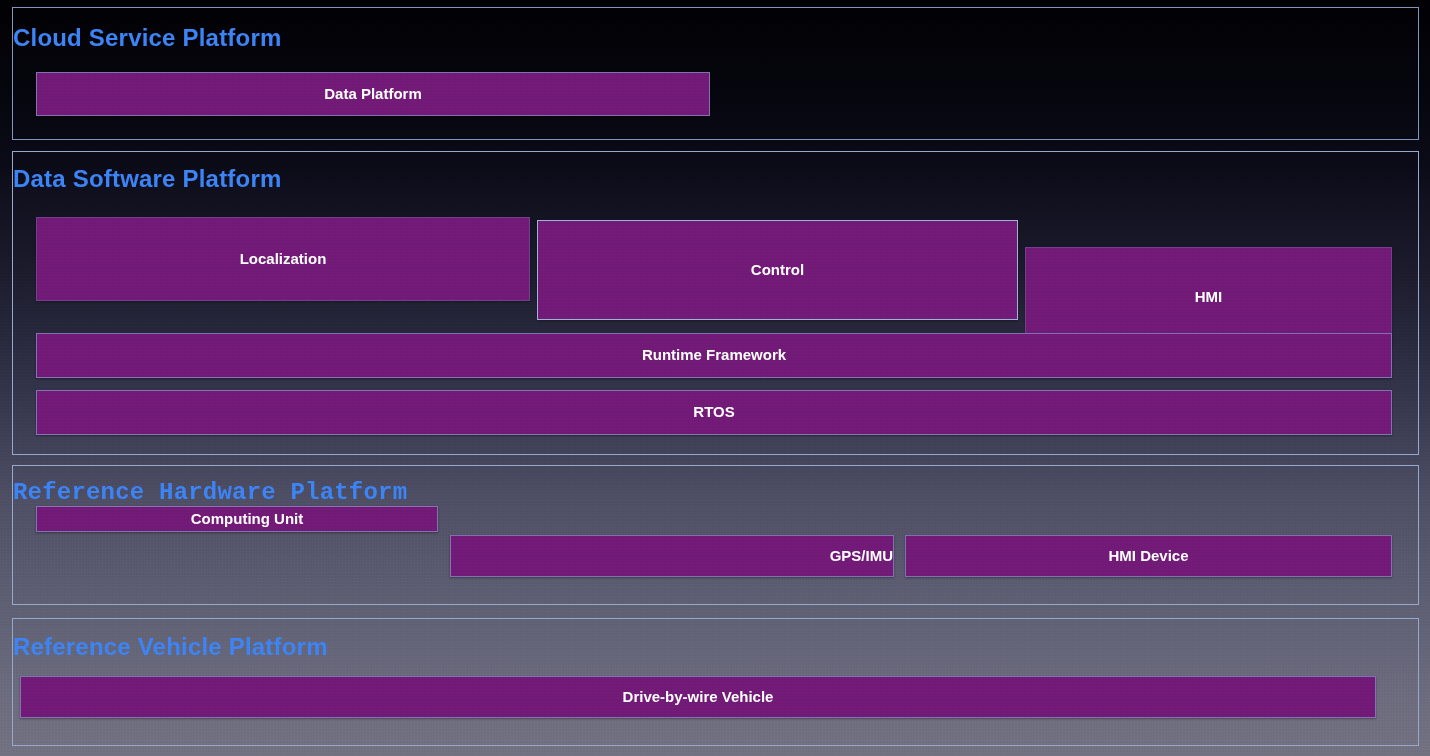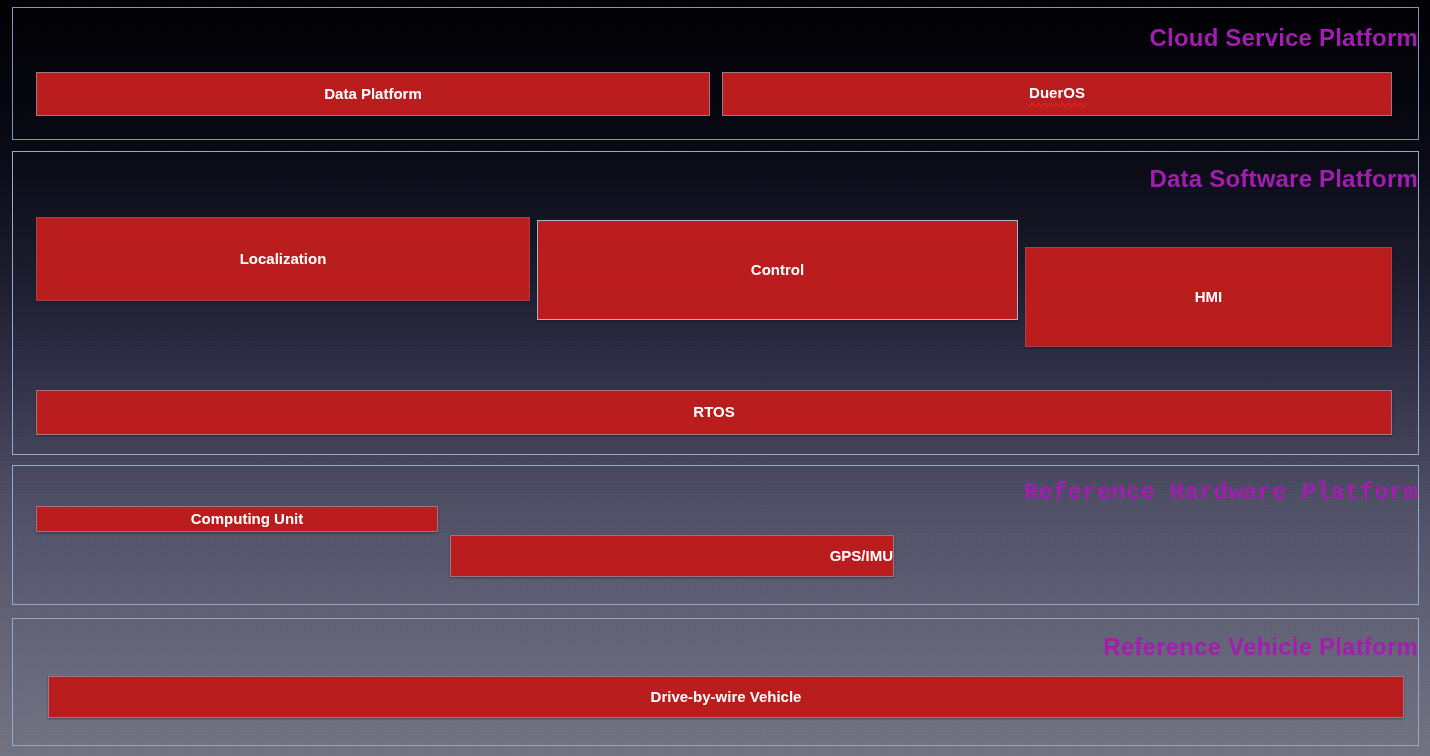--- a/index.html
+++ b/index.html
@@ -50,33 +50,33 @@
     border: 1px solid #8ea4c8;
     background: transparent;
   }
   .panel.dark-border   { border-color: #7e96bd; }
   .panel.light-border  { border-color: #93a8cb; }
 
   .panel-title {
     position: absolute;
     left: 0;
     width: 100%;
-    text-align: right;
-    color: #a21caf;
+    text-align: left;
+    color: #3b82f6;
     font-weight: bold;
     font-size: 24px;
     letter-spacing: .2px;
     line-height: 1;
     white-space: nowrap;
   }
 
   
   .block {
     position: absolute;
-    background: #b91c1c;
+    background: #701a75;
     color: #ffffff;
     font-weight: bold;
     font-size: 15px;
     display: flex;
     align-items: center;
     justify-content: center;
     text-align: center;
     line-height: 1.1;
     border: 1px solid rgba(140,185,225,0.55);
     box-shadow: 0 1px 2px rgba(0,0,0,0.35);
@@ -112,64 +112,67 @@
 
   <div class="panel dark-border" style="left:12px; top:7px; width:1407px; height:133px;">
 
     <div class="panel-title" style="top:18px;">Cloud Service Platform</div>
   </div>
 
   <div class="block" style="left:36px; top:72px; width:674px; height:44px;">
     <span class="block-label">Data Platform</span>
   </div>
 
-  <div class="block" style="left:722px; top:72px; width:670px; height:44px;">
-    <span class="block-label spellcheck">DuerOS</span>
-  </div>
 
   <div class="panel light-border" style="left:12px; top:151px; width:1407px; height:304px;">
 
     <div class="panel-title" style="top:15px;">Data Software Platform</div>
   </div>
 
   <div class="block no-border" style="left:36px; top:217px; width:494px; height:84px;">
     <span class="block-label">Localization</span>
   </div>
 
   <div class="block bright-border" style="left:537px; top:220px; width:481px; height:100px;">
     <span class="block-label">Control</span>
   </div>
 
   <div class="block no-border" style="left:1025px; top:215px; width:367px; height:100px;margin-top:32px;">
     <span class="block-label">HMI</span>
   </div>
 
+  <div class="block" style="left:36px; top:333px; width:1356px; height:45px;">
+    <span class="block-label">Runtime Framework</span>
+  </div>
 
   <div class="block" style="left:36px; top:390px; width:1356px; height:45px;">
     <span class="block-label">RTOS</span>
   </div>
 
   <div class="panel light-border" style="left:12px; top:465px; width:1407px; height:140px;">
 
     <div class="panel-title" style="top:15px;font-family:Liberation Mono, monospace;">Reference Hardware Platform</div>
   </div>
 
   <div class="block" style="left:36px; top:506px; width:402px; height:26px;padding-left:20px;">
     <span class="block-label">Computing Unit</span>
   </div>
 
   <div class="block" style="left:450px; top:535px; width:444px; height:42px;justify-content:flex-end;">
     <span class="block-label">GPS/IMU</span>
   </div>
 
+  <div class="block" style="left:905px; top:535px; width:487px; height:42px;">
+    <span class="block-label">HMI Device</span>
+  </div>
 
   <div class="panel light-border" style="left:12px; top:618px; width:1407px; height:128px;">
 
     <div class="panel-title" style="top:16px;">Reference Vehicle Platform</div>
   </div>
 
-  <div class="block" style="left:48px; top:676px; width:1356px; height:42px;">
+  <div class="block" style="left:20px; top:676px; width:1356px; height:42px;">
     <span class="block-label">Drive-by-wire Vehicle</span>
   </div>
 
 </div>
 
 <div class="texture-overlay"></div>
 
 </body></html>

